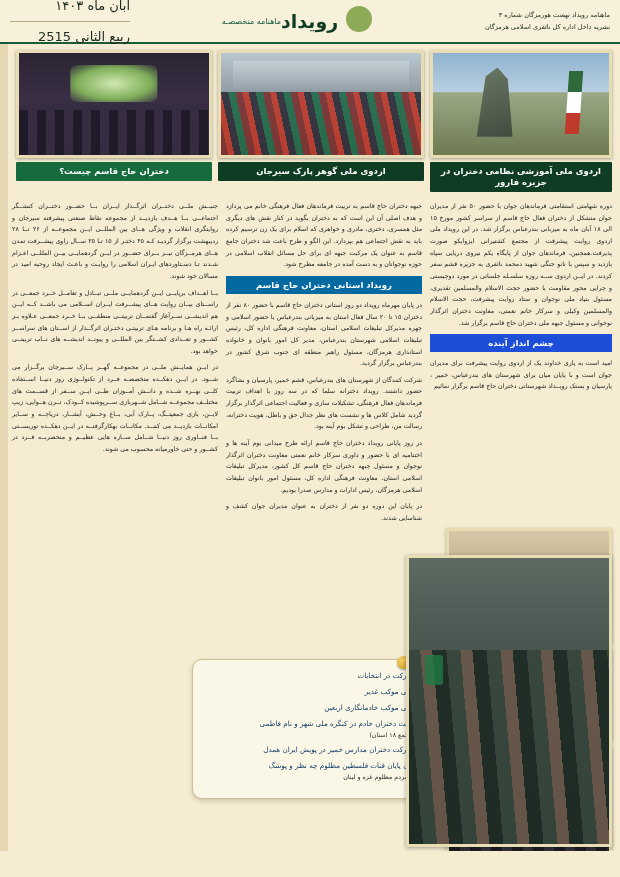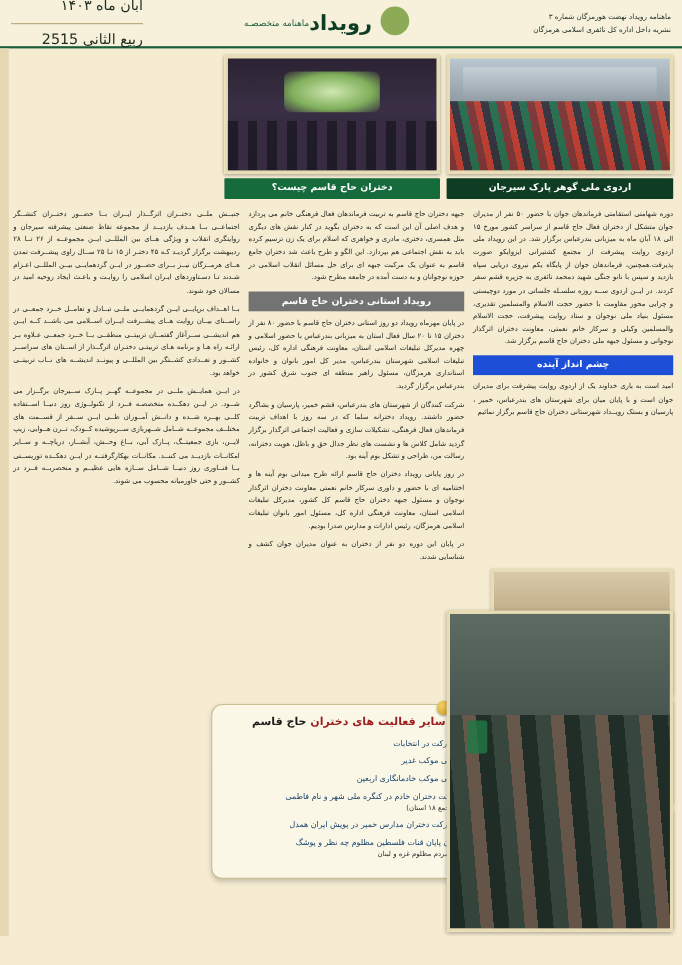--- a/index.html
+++ b/index.html
@@ -172,21 +172,21 @@
   .col.c2 { width: 196px; }
   .col.c3 { width: 206px; }
   .para {
     font-size: 6.3px;
     line-height: 1.85;
     color: #20251f;
     text-align: justify;
     margin-bottom: 5px;
   }
   .subhead {
-    background: #737373;
+    background: #0369a1;
     color: #fff;
     font-size: 8.5px;
     font-weight: bold;
     text-align: center;
     padding: 4px;
     margin: 6px 0 5px 0;
   }
   .subhead.red { background: #1d4ed8; }
   
   .side-photos { padding: 0 8px; }
@@ -316,20 +316,26 @@
     <div class="mast-right">
       <div class="issue-row">آبان ماه ۱۴۰۳</div>
       <div>ربیع الثانی 2515</div>
     </div>
   </div>
 
   <div class="left-rail"></div>
 
   <div class="photo-row">
 
+    <div class="photo-card c1">
+      <div class="frame h1">
+        <div class="ph-a"></div>
+      </div>
+      <div class="caption">اردوی ملی آموزشی نظامی دختران در جزیره فارور</div>
+    </div>
 
     <div class="photo-card c3">
       <div class="frame h3">
         <div class="ph-c"></div>
       </div>
       <div class="caption">اردوی ملی گوهر پارک سیرجان</div>
     </div>
 
     <div class="photo-card c2">
       <div class="frame h2">
@@ -372,24 +378,20 @@
     </div>
     <div class="side-frame">
       <div class="sp3"></div>
     </div>
   </div>
 
   <div class="activity-wrap">
     <div class="pin"></div>
     <div class="pin p2"></div>
     <div class="activity-box">
-      <div class="activity-title">
-        <span>سایر فعالیت های دختران</span>
-        <span class="blk">حاج قاسم</span>
-      </div>
       <div class="act-item">
         <span>مشارکت در انتخابات</span>
       </div>
       <div class="act-item">
         <span>برپایی موکب غدیر</span>
       </div>
       <div class="act-item">
         <span>برپایی موکب خادمانگاری اربعین</span>
       </div>
       <div class="act-item">

